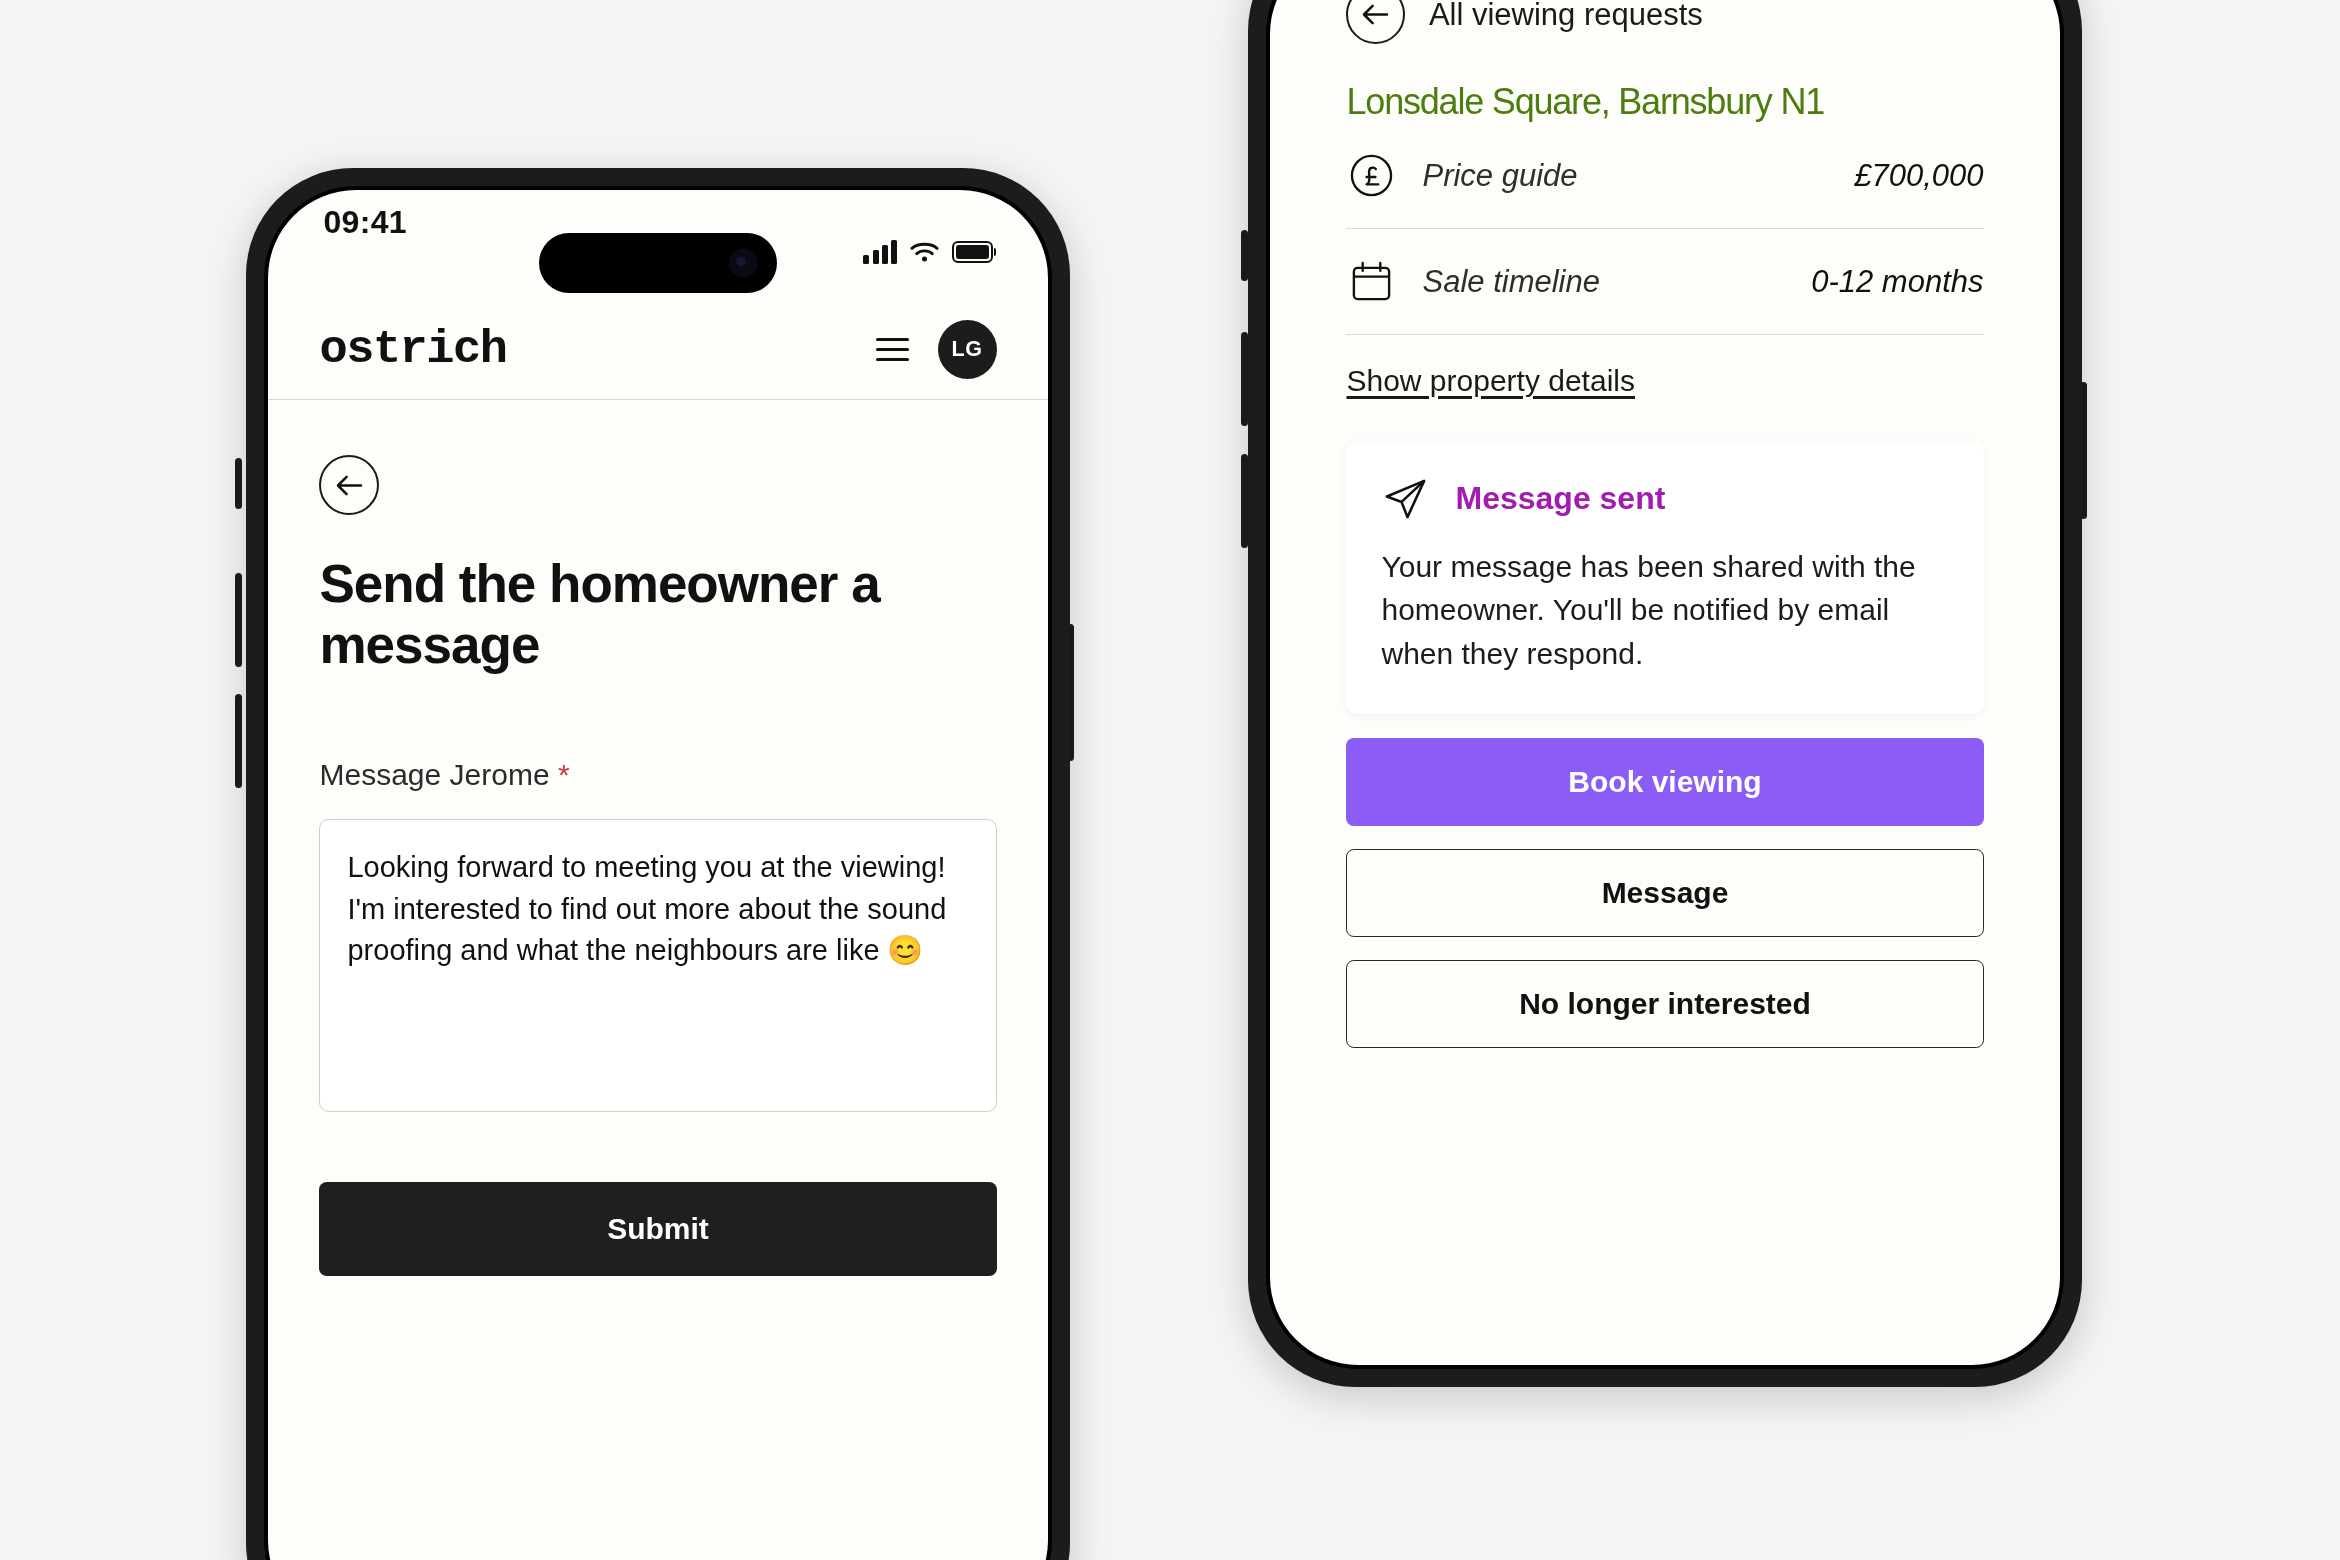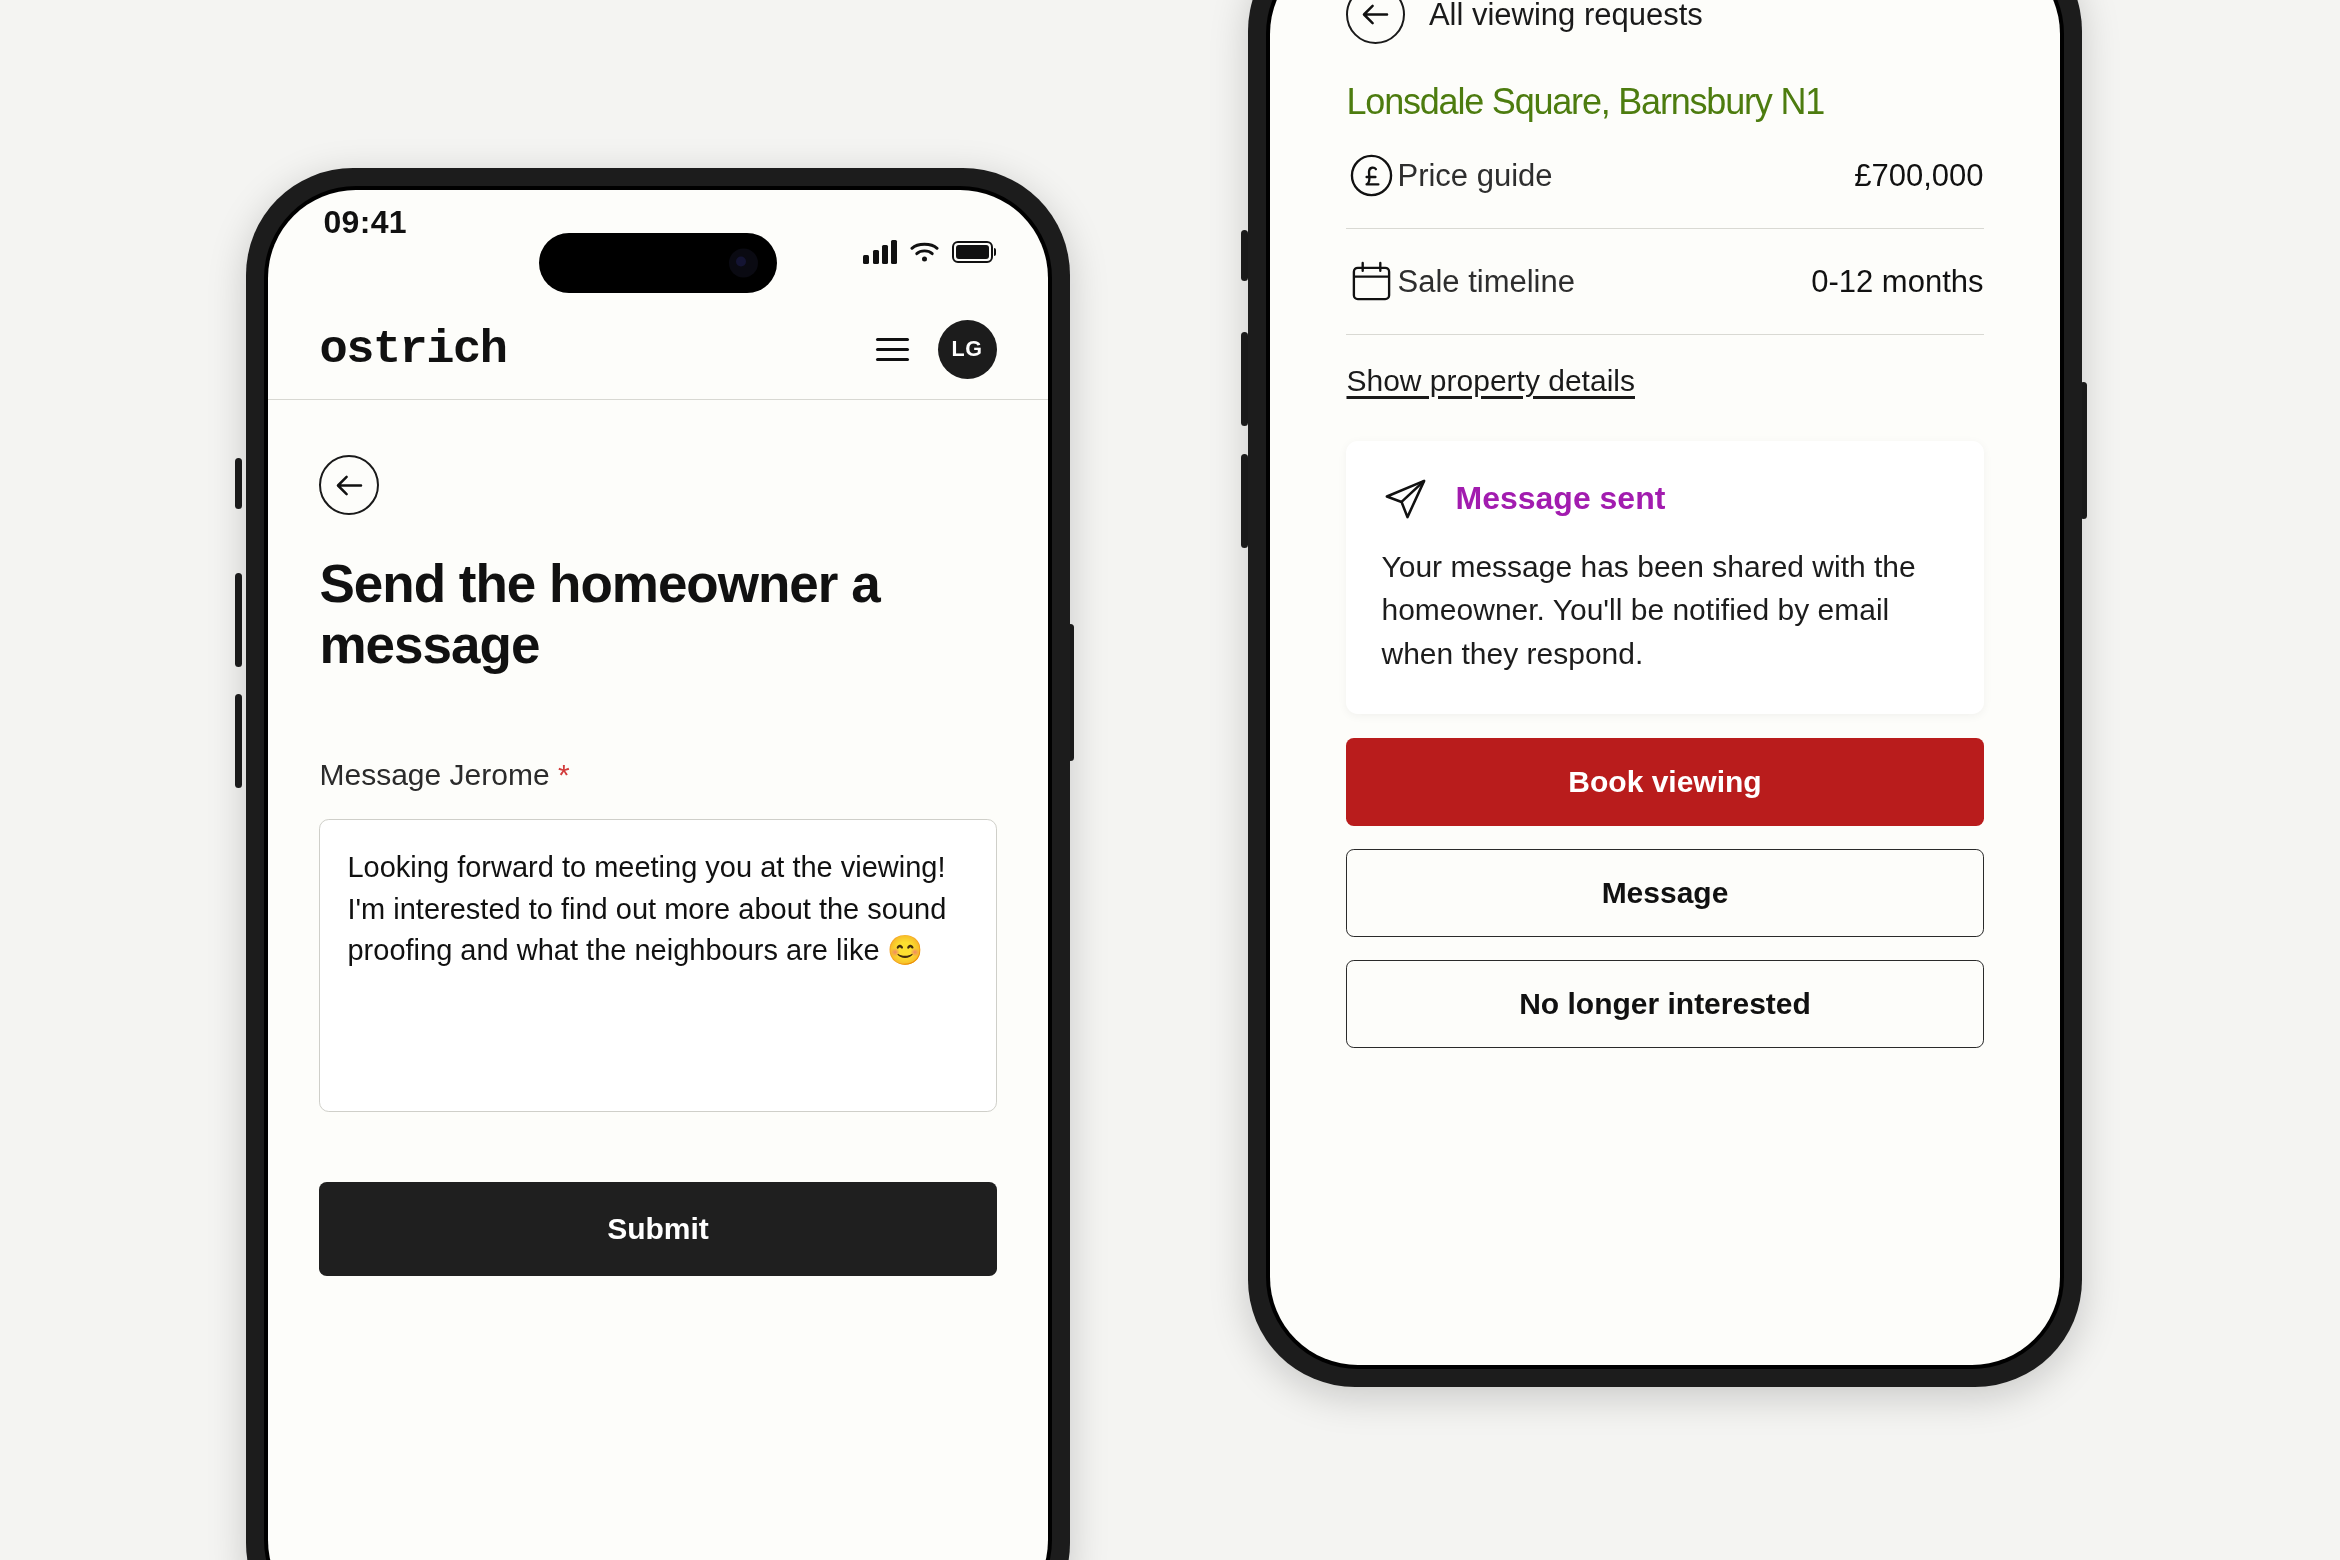--- a/index.html
+++ b/index.html
@@ -251,20 +251,22 @@
     font-weight: 400;
     letter-spacing: -1.2px;
     color: #4d7c0f;
   }
 
   .spec-row {
     display: flex;
     align-items: center;
     padding: 27px 0;
     border-bottom: 1.5px solid #d9d9d3;
+    gap: 25px;
+    font-style: italic;
   }
   .spec-icon { width: 51px; height: 51px; flex: 0 0 51px; display:flex; align-items:center; justify-content:center; }
   .spec-label { font-size: 31px; color: #2e2e2e; }
   .spec-value { margin-left: auto; font-size: 31px; color: #111; font-weight: 400; }
 
   .show-details {
     display: inline-block;
     margin-top: 29px;
     font-size: 30px;
     color: #1a1a1a;
@@ -292,21 +294,21 @@
   .action-btn {
     width: 100%;
     height: 88px;
     border-radius: 7.8px;
     font-size: 30px;
     font-weight: 700;
     margin-top: 23.4px;
     cursor: pointer;
     font-family: "Liberation Sans", sans-serif;
   }
-  .action-primary { background: #b91c1c; color: #fff; border: none; }
+  .action-primary { background: #8b5cf6; color: #fff; border: none; }
   .action-secondary { background: #fdfdfa; color: #111; border: 1.5px solid #2a2a2a; }
 </style>
 </head>
 <body>
 
 <div class="stage">
 
   <div class="btn-side btn-silence"></div>
   <div class="btn-side btn-volup"></div>
   <div class="btn-side btn-voldn"></div>

